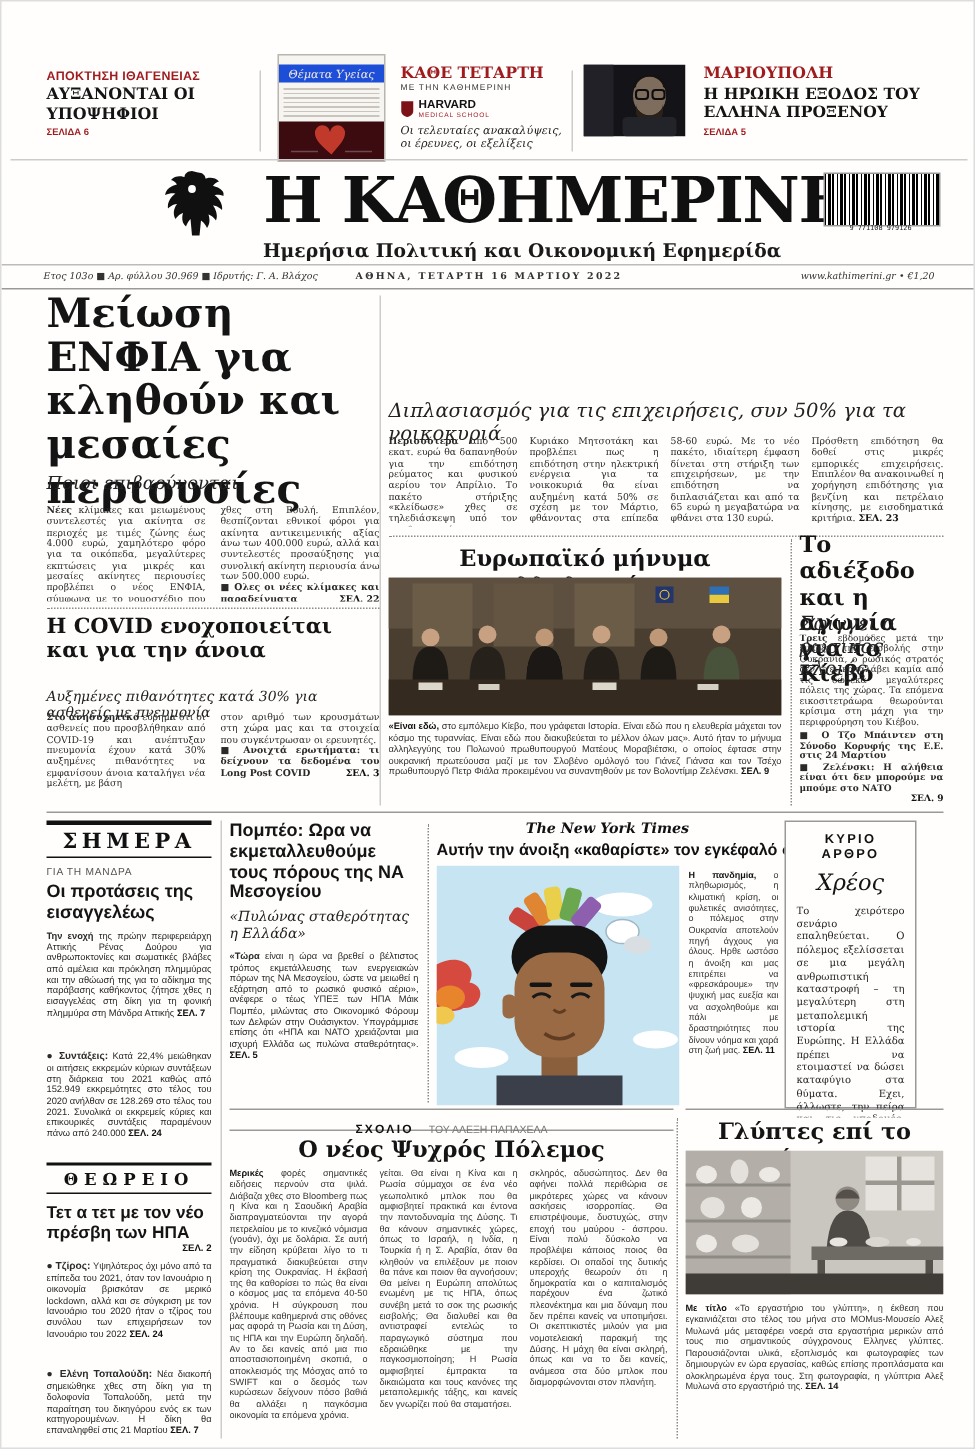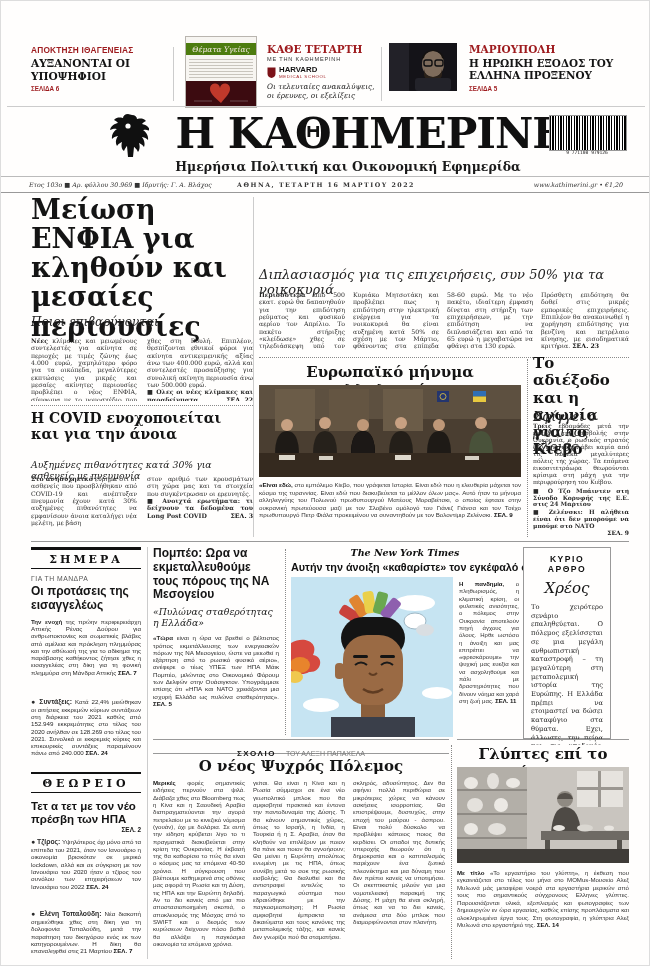--- a/index.html
+++ b/index.html
@@ -29,29 +29,29 @@
   .pk{font-size:8.3px;font-weight:bold;letter-spacing:.2px;}
   .pt{font-size:10.6px;font-weight:bold;line-height:1.18;color:#141414;margin-top:2px;}
   .pp{font-size:6.3px;font-weight:bold;margin-top:3px;}
   
   #mast-title{font-size:42px;font-weight:bold;letter-spacing:-1px;color:#101010;text-align:right;}
   #tagline{font-size:12.5px;font-weight:600;color:#1a1a1a;}
   .dl{font-size:6.3px;color:#333;}
   .barcode{background:repeating-linear-gradient(90deg,#000 0 1px,#fff 1px 2px,#000 2px 4px,#fff 4px 5px,#000 5px 6px,#fff 6px 8px);}
   
   .mag{border:1px solid #b9b5af;background:#f7f5f1;}
-  .mag-band{background:#4d7c0f;color:#f4e9e2;font-size:7.5px;text-align:center;padding:2px 0 1px;}
+  .mag-band{background:#1d4ed8;color:#f4e9e2;font-size:7.5px;text-align:center;padding:2px 0 1px;}
   .mag-lines{height:22px;margin:2px 3px;background:repeating-linear-gradient(#f7f5f1 0 2px,#c9c5bd 2px 3px);}
   .mag-img{position:absolute;left:0;bottom:0;width:100%;height:26px;background:#3c0b10;}
   
   .bodycol{font-family:"DejaVu Serif","Liberation Serif",serif;}
   
   .marker{border-top:3px solid #111;border-bottom:1px solid #111;text-align:center;
           font-family:"DejaVu Serif","Liberation Serif",serif;font-weight:bold;letter-spacing:3px;
-          font-size:11px;padding:3px 0 2px;color:#111;}
+          font-size:14px;padding:3px 0 2px;color:#111;}
   .kicker{font-size:6.8px;color:#555;letter-spacing:.5px;}
   .railtitle{font-size:12px;font-weight:bold;line-height:1.15;color:#141414;}
   .editbox{border:1px solid #999;background:#fffefd;}
 </style>
 </head>
 <body>
 
 <div id="page">
 
   <div class="abs sans" style="left:30px;top:44px;width:138px">

